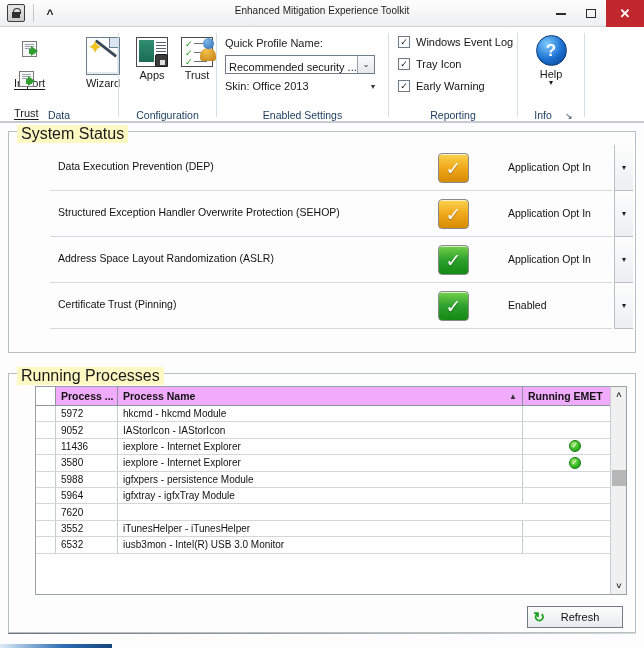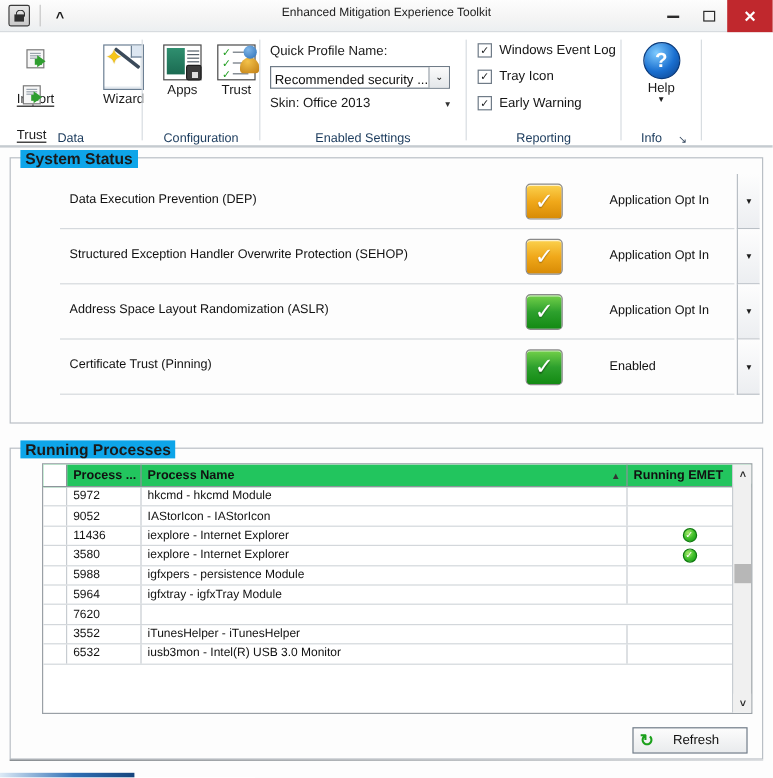--- a/index.html
+++ b/index.html
@@ -190,22 +190,22 @@
   }
   .dialoglauncher {
     position: absolute; font-size: 9px; color: #33475e;
   }
 
   
   .gbox {
     position: absolute; border: 1px solid #b9bfc5;
   }
   .gbox > .cap {
-    position: absolute; top: -7px; left: 8px; background: #0ea5e9;
-    padding: 0 4px; font-size: 13px; color: #1a1a1a; font-weight: bold;
+    position: absolute; top: -7px; left: 8px; background: #fef9c3;
+    padding: 0 4px; font-size: 16px; color: #1a1a1a;
   }
 
   
   .statusrow {
     position: absolute; left: 1px; right: 1px; height: 46px;
   }
   .statusrow .sname {
     position: absolute; left: 48px; top: 15px; font-size: 10.5px; color: #111;
   }
   .statusrow .sline {
@@ -233,21 +233,21 @@
     font-size: 8px; color: #1c1c1c;
   }
 
   
   .ptable {
     position: absolute; background: #fff; border: 1px solid #9aa0a6;
     overflow: hidden;
   }
   .ptrow { display: flex; height: 16.4px; align-items: stretch; }
   .ptrow.head {
-    height: 19px; background: #22c55e; border-bottom: 1px solid #8d949b;
+    height: 19px; background: #f0abfc; border-bottom: 1px solid #8d949b;
   }
   .c-sel { width: 20px; border-right: 1px solid #c7ccd1; flex: 0 0 20px; }
   .ptrow.head .c-sel { border-right: 1px solid #8d949b; background: #fff; }
   .c-pid { width: 62px; flex: 0 0 62px; border-right: 1px solid #c7ccd1; padding-left: 5px; display: flex; align-items: center; }
   .c-name { flex: 1 1 auto; border-right: 1px solid #c7ccd1; padding-left: 5px; display: flex; align-items: center; }
   .c-emet { width: 103px; flex: 0 0 103px; display: flex; align-items: center; justify-content: center; }
   .ptrow.head .c-pid, .ptrow.head .c-name, .ptrow.head .c-emet {
     font-size: 10.5px; font-weight: bold; color: #111; border-right: 1px solid #8d949b;
   }
   .ptrow.body { border-bottom: 1px solid #d3d7db; font-size: 10px; color: #111; }

